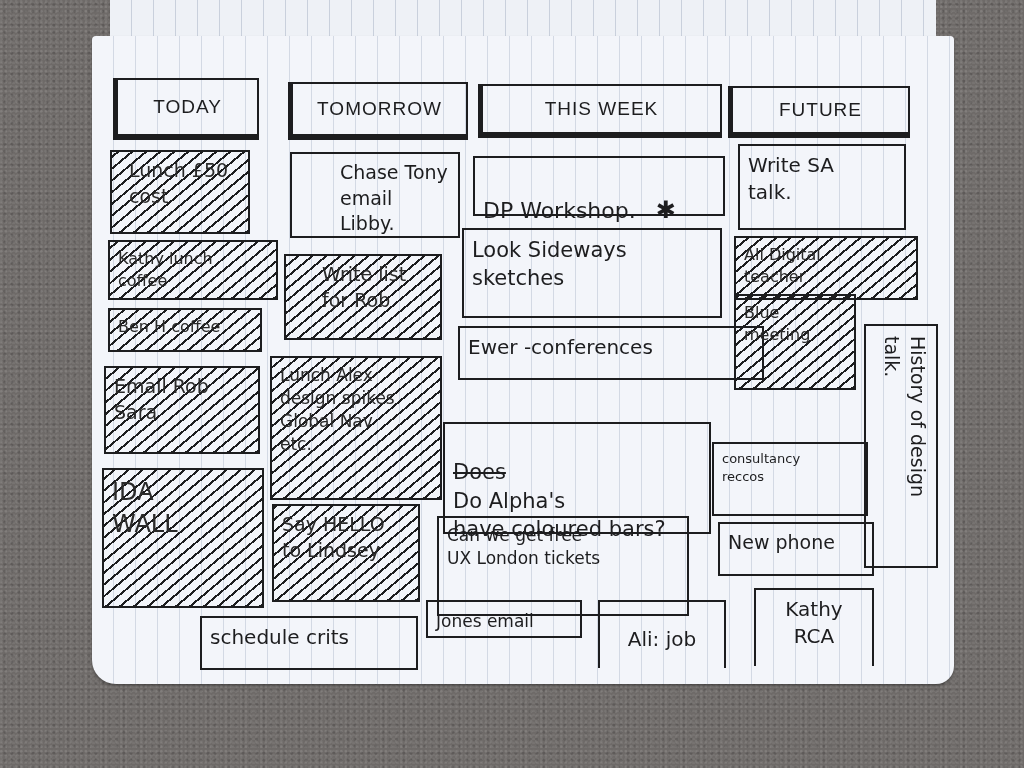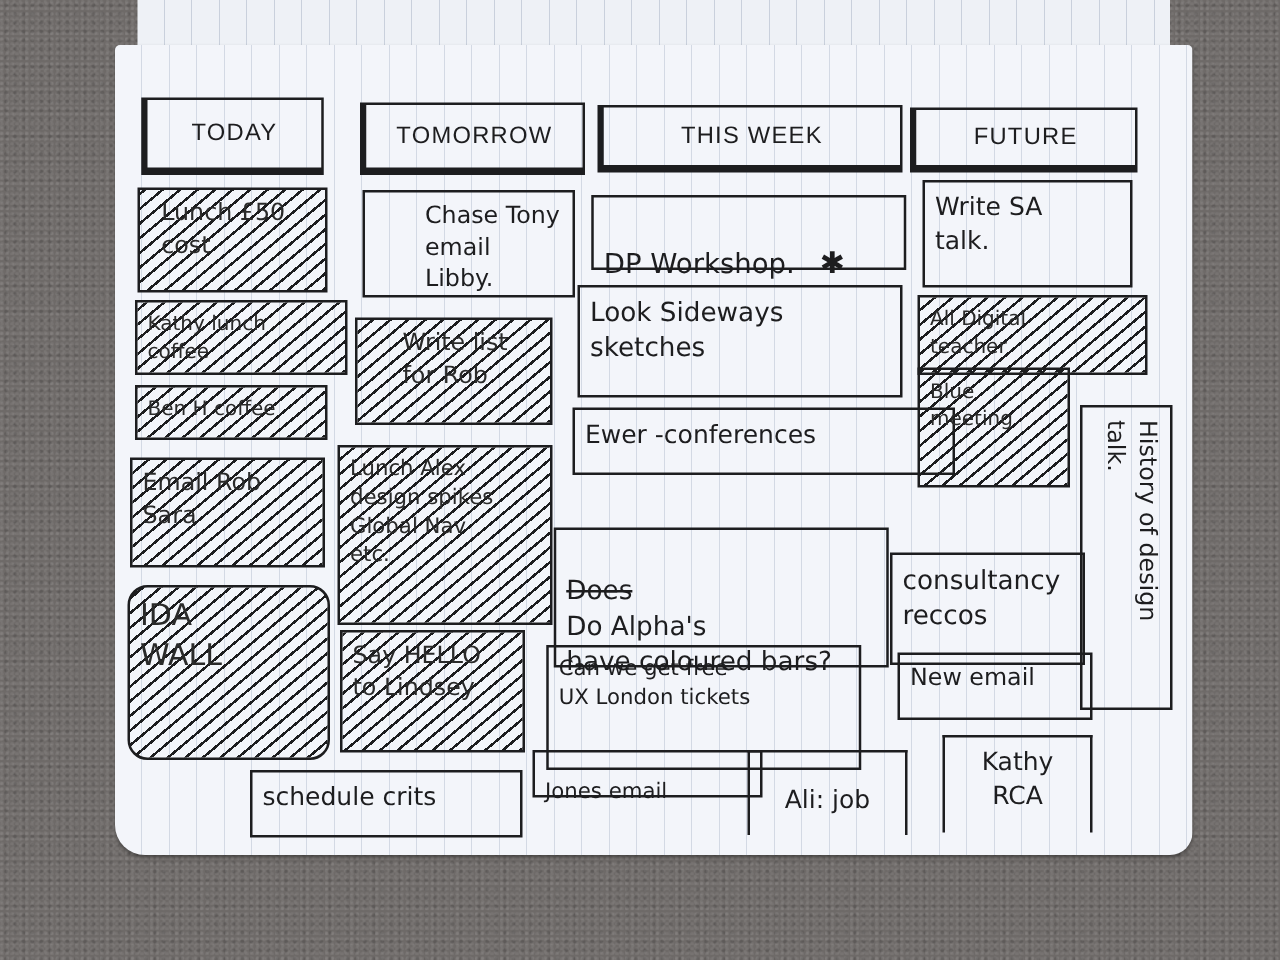--- a/index.html
+++ b/index.html
@@ -52,28 +52,28 @@
 <body>
 
 <div class="page-top"></div>
 <div class="page"></div>
 
 <div class="hdr" style="left:113px;top:78px;width:146px;height:62px;">TODAY</div>
 <div class="hdr" style="left:288px;top:82px;width:180px;height:58px;">TOMORROW</div>
 <div class="hdr" style="left:478px;top:84px;width:244px;height:54px;">THIS WEEK</div>
 <div class="hdr" style="left:728px;top:86px;width:182px;height:52px;">FUTURE</div>
 
-<div class="card done" style="left:110px;top:150px;width:152px;height:84px;padding-left:17px;">Lunch £50
+<div class="card done" style="left:110px;top:150px;width:140px;height:84px;padding-left:17px;">Lunch £50
 cost</div>
 <div class="card done" style="left:108px;top:240px;width:170px;height:60px;font-size:16px;">Kathy lunch
 coffee</div>
 <div class="card done" style="left:108px;top:308px;width:154px;height:44px;font-size:16px;">Ben H coffee</div>
 <div class="card done" style="left:104px;top:366px;width:156px;height:88px;">Email Rob
 Sara</div>
-<div class="card done" style="left:102px;top:468px;width:162px;height:140px;font-size:24px;border-radius:16px;">IDA
+<div class="card done" style="left:102px;top:468px;width:162px;height:140px;font-size:24px;">IDA
 WALL</div>
 
 <div class="card" style="left:290px;top:152px;width:170px;height:86px;padding-left:48px;">Chase Tony
 email Libby.</div>
 <div class="card done" style="left:284px;top:254px;width:158px;height:86px;padding-left:36px;">Write list
 for Rob</div>
 <div class="card done" style="left:270px;top:356px;width:172px;height:144px;font-size:17px;">Lunch Alex
 design spikes
 Global Nav
 etc.</div>
@@ -95,21 +95,21 @@
 UX London tickets</div>
 
 <div class="card" style="left:738px;top:144px;width:168px;height:86px;font-size:20px;">Write SA
 talk.</div>
 <div class="card done" style="left:734px;top:236px;width:184px;height:64px;font-size:16px;">All Digital
 teacher</div>
 <div class="card done" style="left:734px;top:294px;width:122px;height:96px;font-size:16px;">Blue
 meeting</div>
 <div class="card vertical" style="left:864px;top:324px;width:74px;height:244px;">History of design
 talk.</div>
-<div class="card" style="left:712px;top:442px;width:156px;height:90px;font-size:21px;">consultancy
+<div class="card" style="left:712px;top:442px;width:156px;height:74px;font-size:13px;">consultancy
 reccos</div>
-<div class="card" style="left:718px;top:522px;width:156px;height:54px;font-size:19px;">New email</div>
+<div class="card" style="left:718px;top:522px;width:156px;height:54px;font-size:19px;">New phone</div>
 
 <div class="card" style="left:200px;top:616px;width:218px;height:54px;font-size:20px;">schedule crits</div>
-<div class="card" style="left:426px;top:600px;width:184px;height:38px;font-size:17px;padding-top:20px;">Jones email</div>
+<div class="card" style="left:426px;top:600px;width:156px;height:38px;font-size:17px;padding-top:8px;">Jones email</div>
 <div class="card" style="left:598px;top:600px;width:128px;height:68px;font-size:20px;padding-top:24px;text-align:center;border-bottom:none;">Ali: job</div>
 <div class="card" style="left:754px;top:588px;width:120px;height:78px;font-size:20px;text-align:center;border-bottom:none;">Kathy
 RCA</div>
 
 </body></html>

